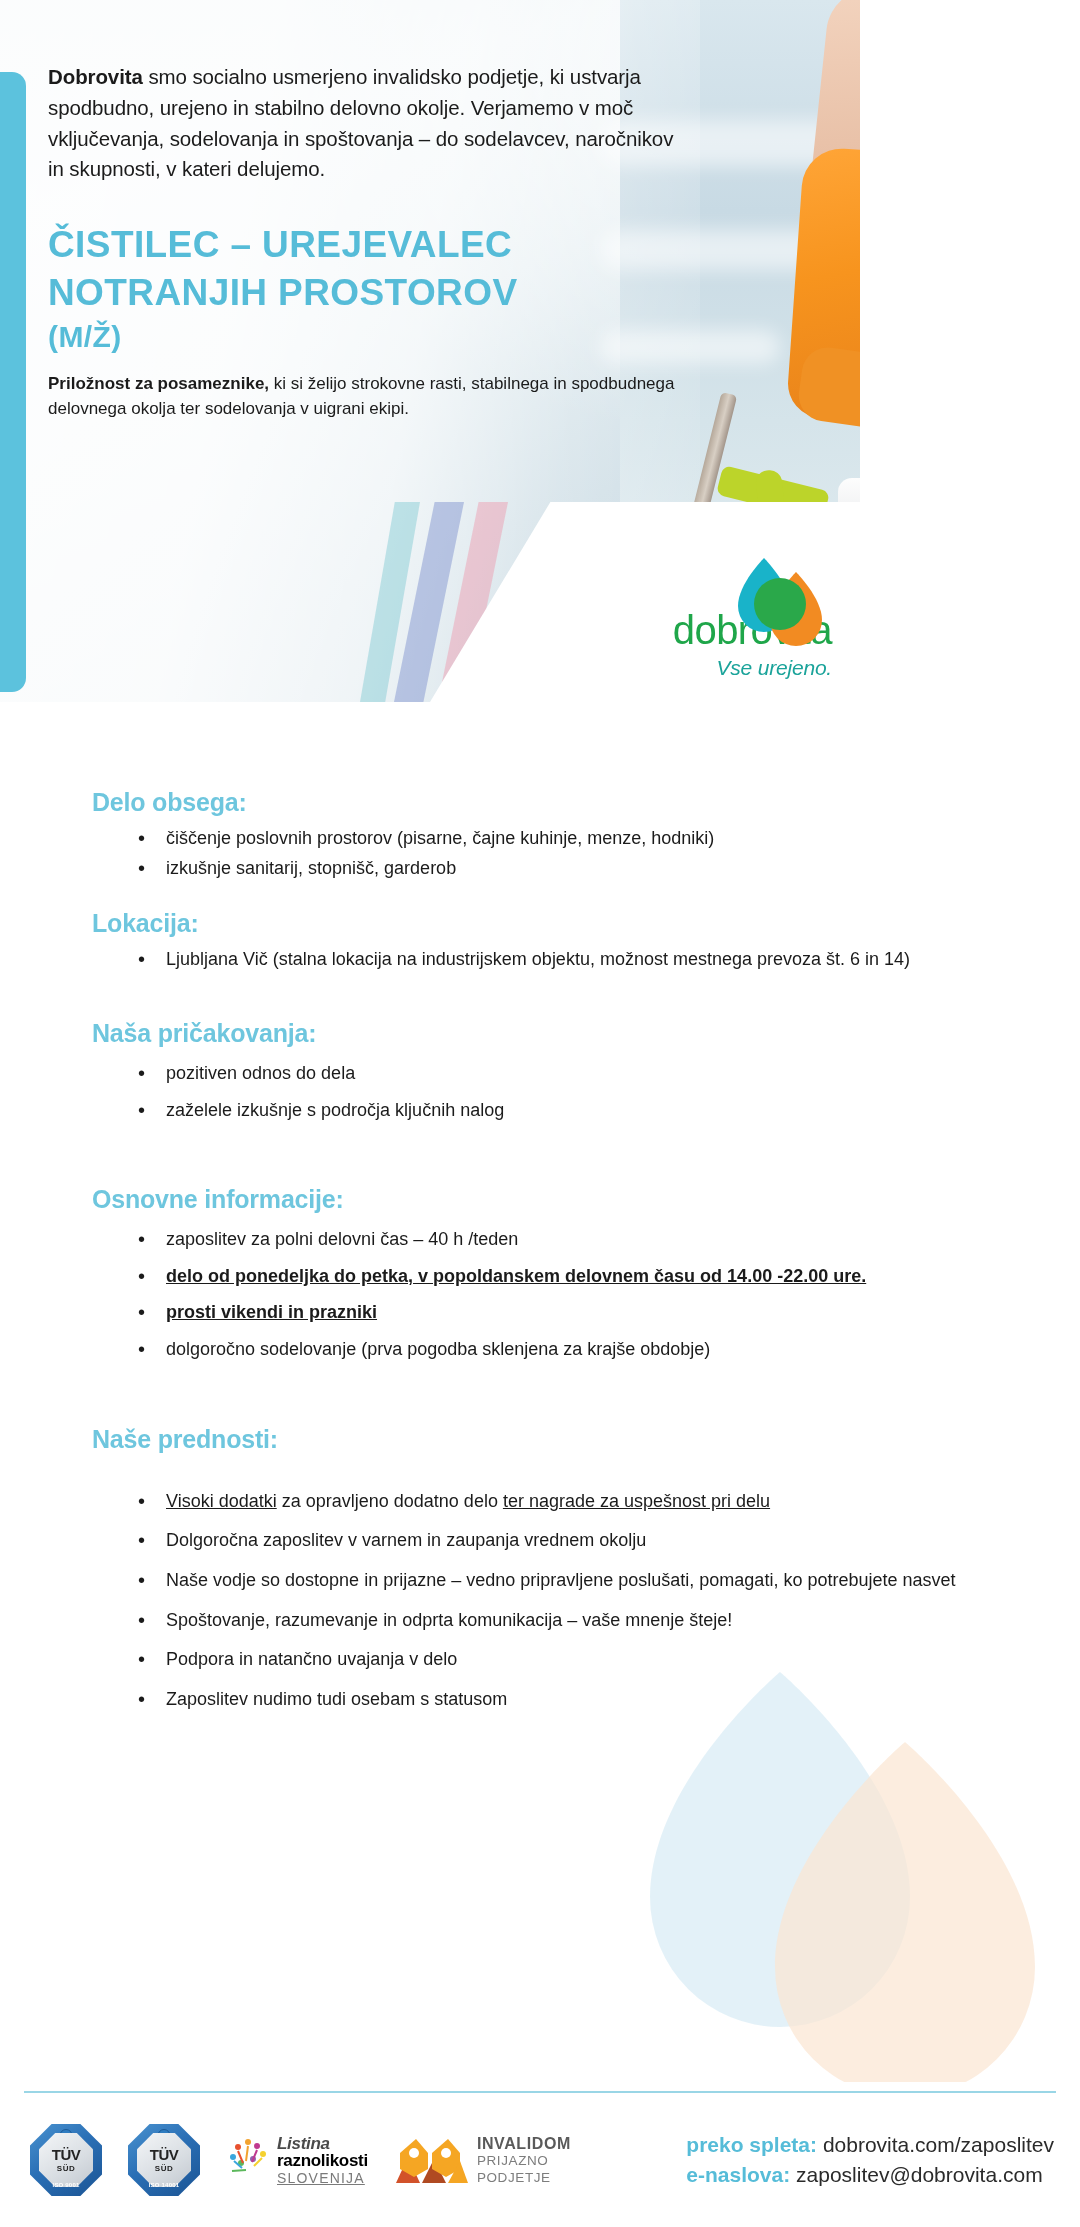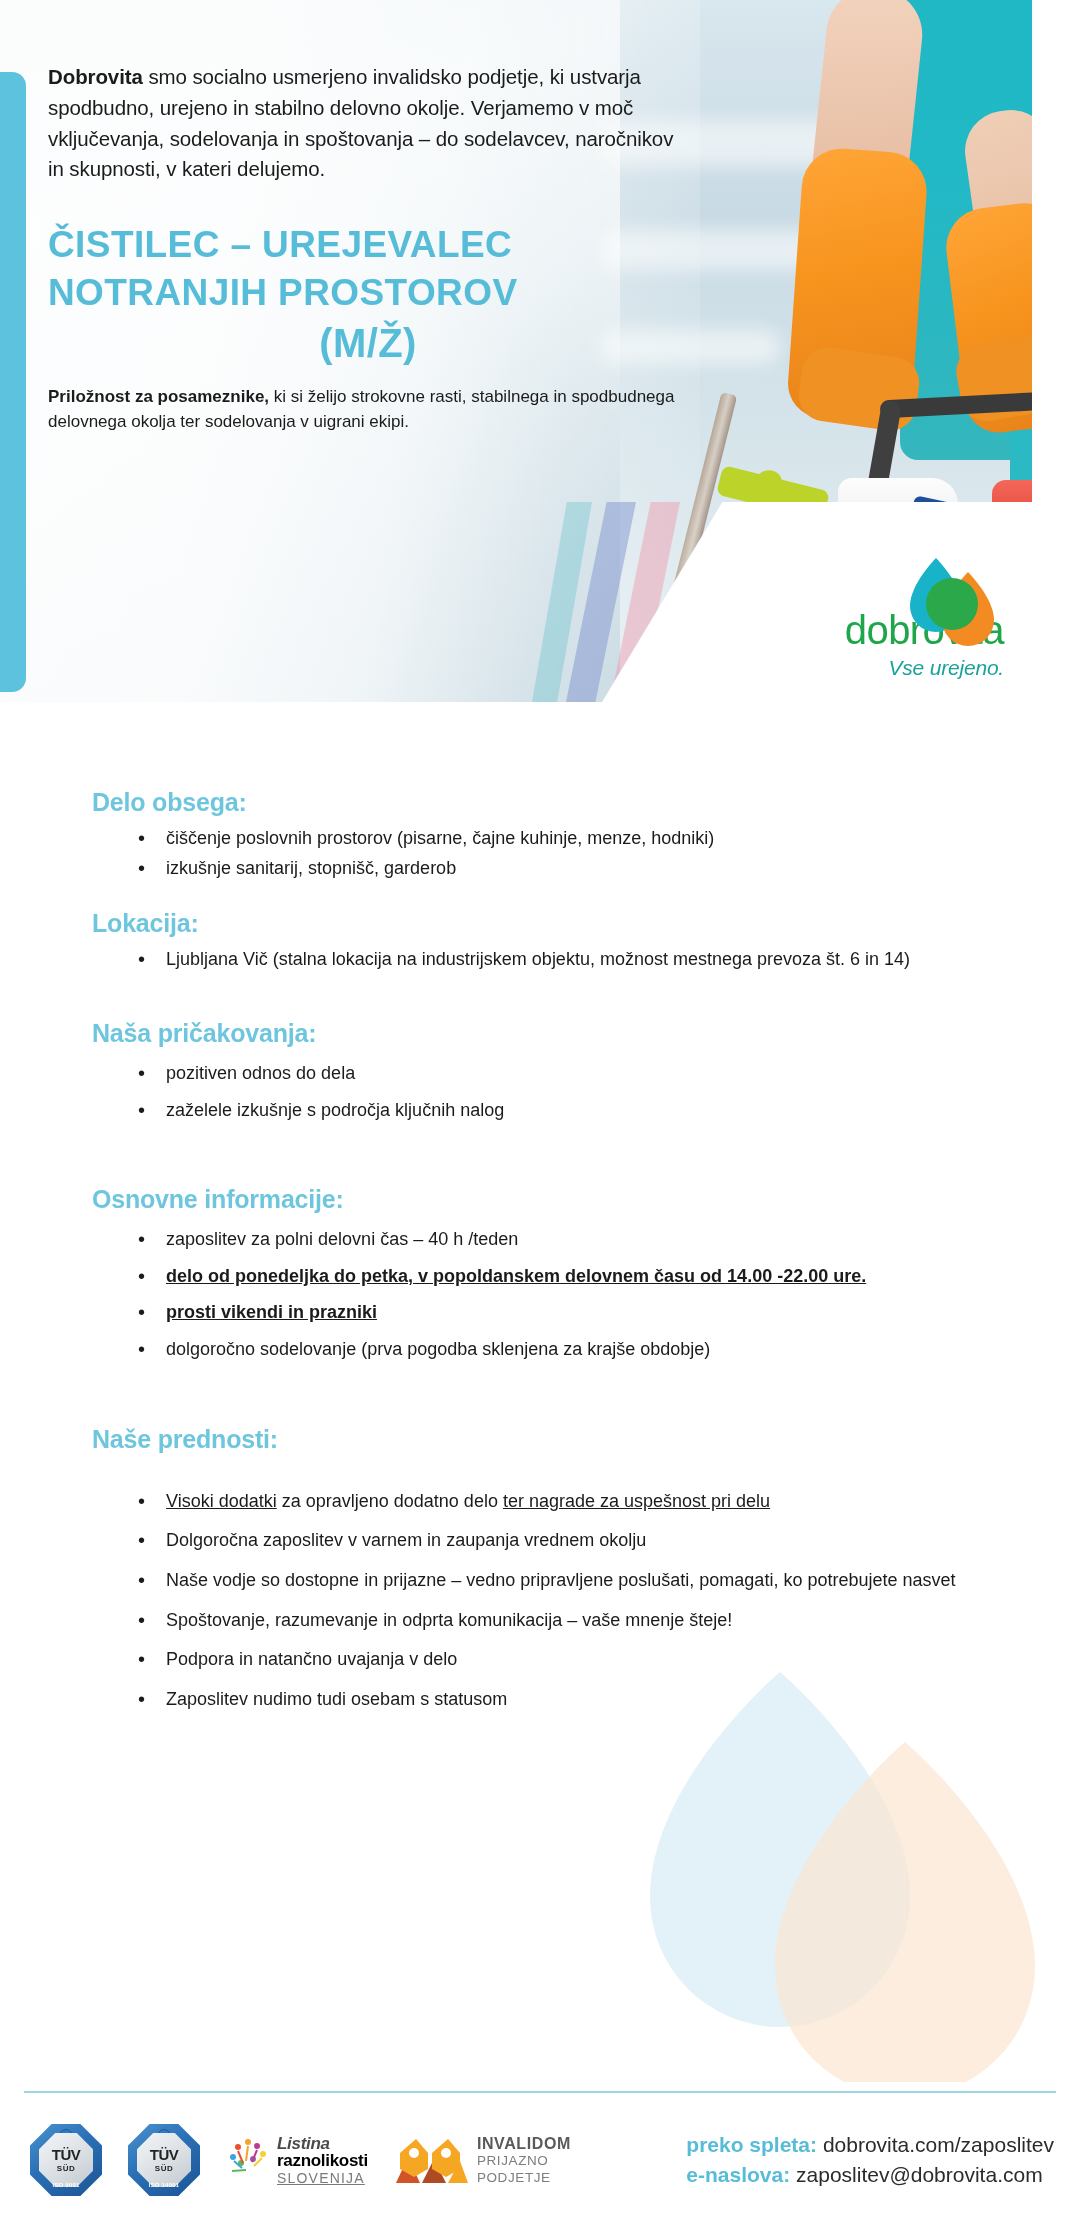--- a/index.html
+++ b/index.html
@@ -12,21 +12,21 @@
   #page {
     position: relative;
     width: 1080px; height: 2227px;
     background: #ffffff;
     overflow: hidden;
   }
 
   
   .header {
     position: absolute; left: 0; top: 0;
-    width: 1032px; height: 702px;
+    width: 860px; height: 702px;
     overflow: hidden;
   }
   
   .hdr-photo {
     position: absolute; inset: 0;
     background:
       radial-gradient(circle at 78% 8%, rgba(255,255,255,0.75) 0%, rgba(255,255,255,0) 40%),
       linear-gradient(160deg, #cfe0e8 0%, #e4eef2 22%, #dde9ee 45%, #cddde5 70%, #bfd3dd 100%);
   }
   .hdr-blurbg {
@@ -214,21 +214,21 @@
     letter-spacing: -0.1px;
   }
   .intro b { font-weight: bold; }
 
   .job-title {
     margin-top: 36px;
     font-size: 37px; line-height: 1.30;
     font-weight: bold; color: #56bcd8;
     letter-spacing: 0.4px;
   }
-  .job-title .mz { display: block; font-size: 40px; line-height: 1.30; text-align: center; }
+  .job-title .mz { display: block; font-size: 30px; line-height: 1.30; }
 
   .opportunity {
     margin-top: 16px;
     font-size: 17px; line-height: 1.47; color: #1b1b1b;
   }
   .opportunity b { font-weight: bold; }
 
   
   .logo {
     position: absolute; right: 28px; bottom: 22px;

